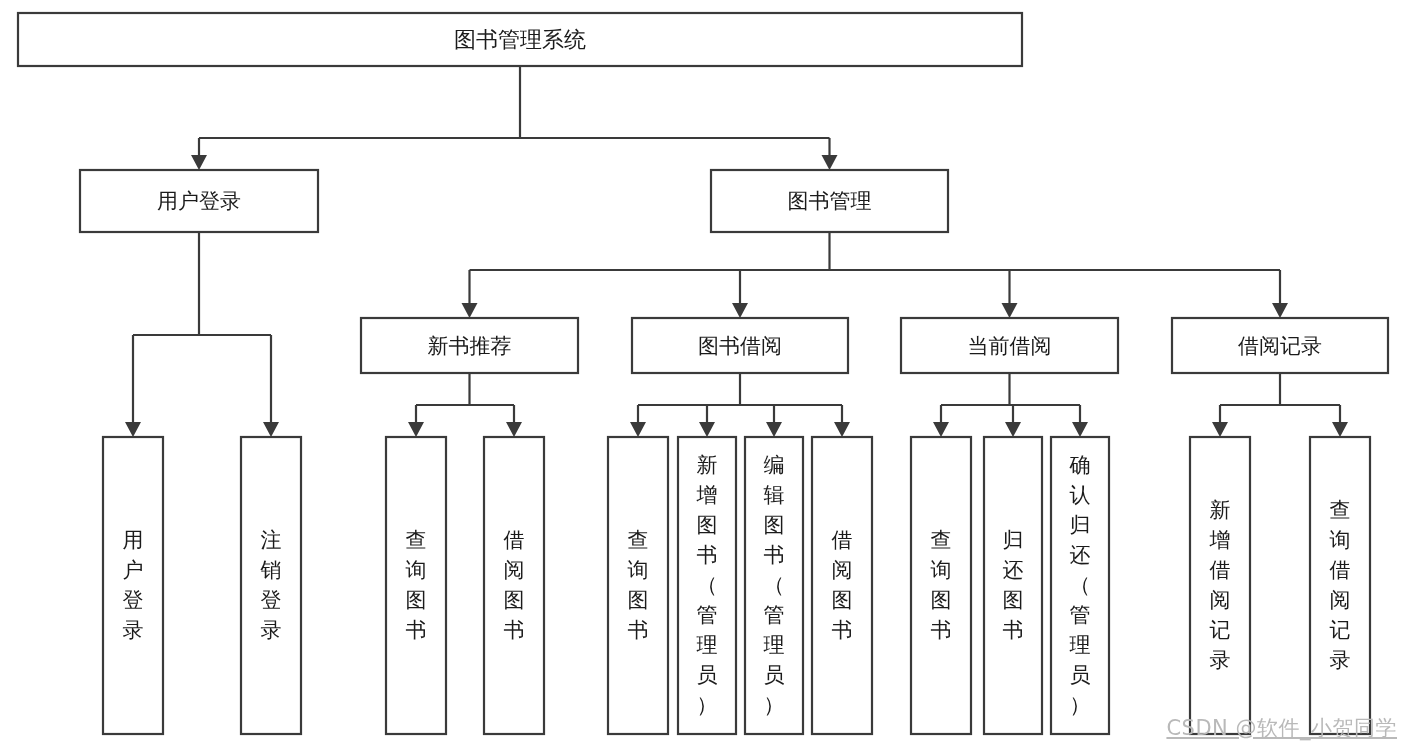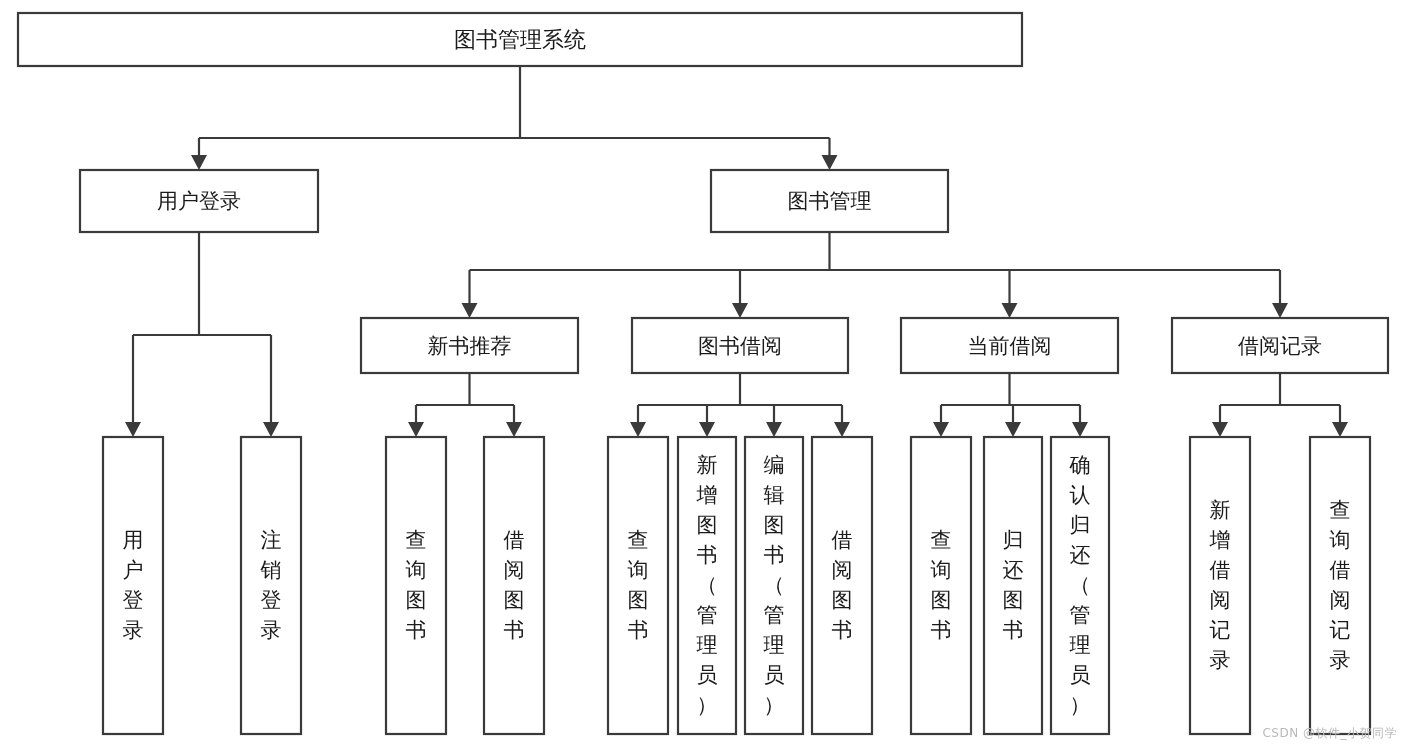--- a/index.html
+++ b/index.html
@@ -51,25 +51,26 @@
     fill: none;
   }
   .arrow-head {
     fill: #3a3a3a;
     stroke: none;
   }
   .watermark {
     position: absolute;
     right: 8px;
     bottom: 5px;
-    font-size: 12px;
+    font-size: 21px;
     color: #b9b9b9;
     font-family: "DejaVu Sans", "Liberation Sans", sans-serif;
     white-space: nowrap;
     letter-spacing: 0.5px;
+    text-decoration: underline;
   }
 </style>
 </head>
 <body>
 
 <svg id="diagram" viewBox="0 0 1405 747" xmlns="http://www.w3.org/2000/svg">
     <line x1="520" y1="66" x2="520" y2="138" class="connector"></line>
     <line x1="199" y1="138" x2="829.5" y2="138" class="connector"></line>
     <line x1="199" y1="138" x2="199" y2="157" class="connector"></line>
     <path d="M 191 155 L 207 155 L 199 170 Z" class="arrow-head"></path>

